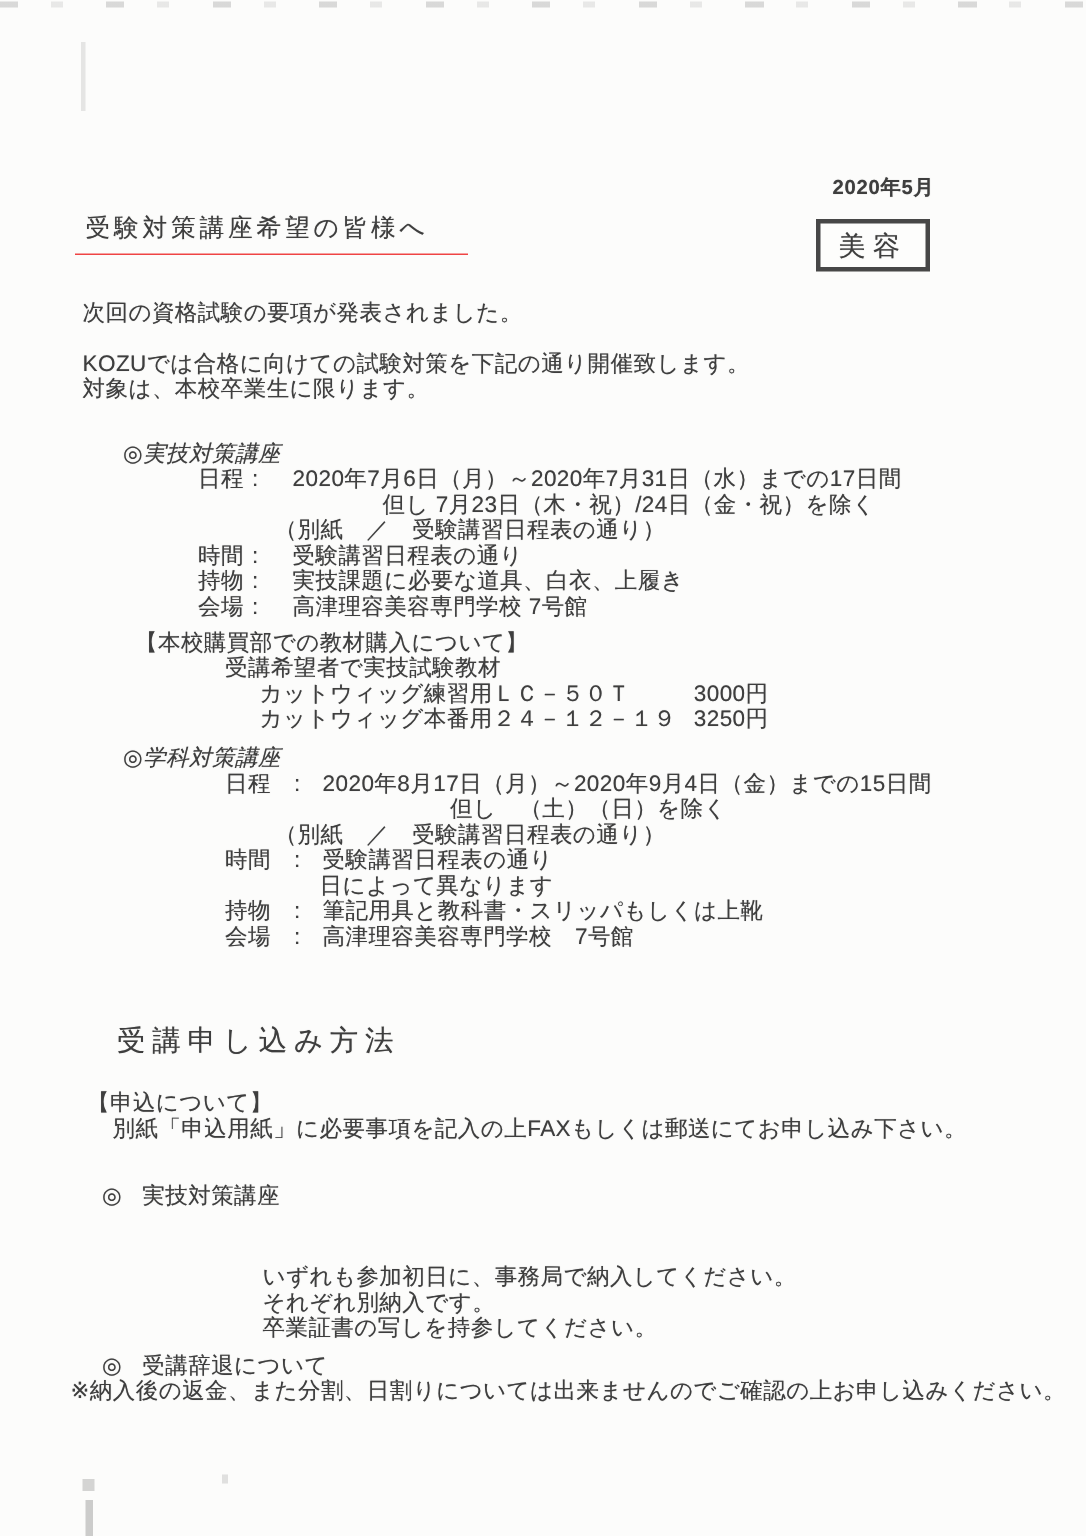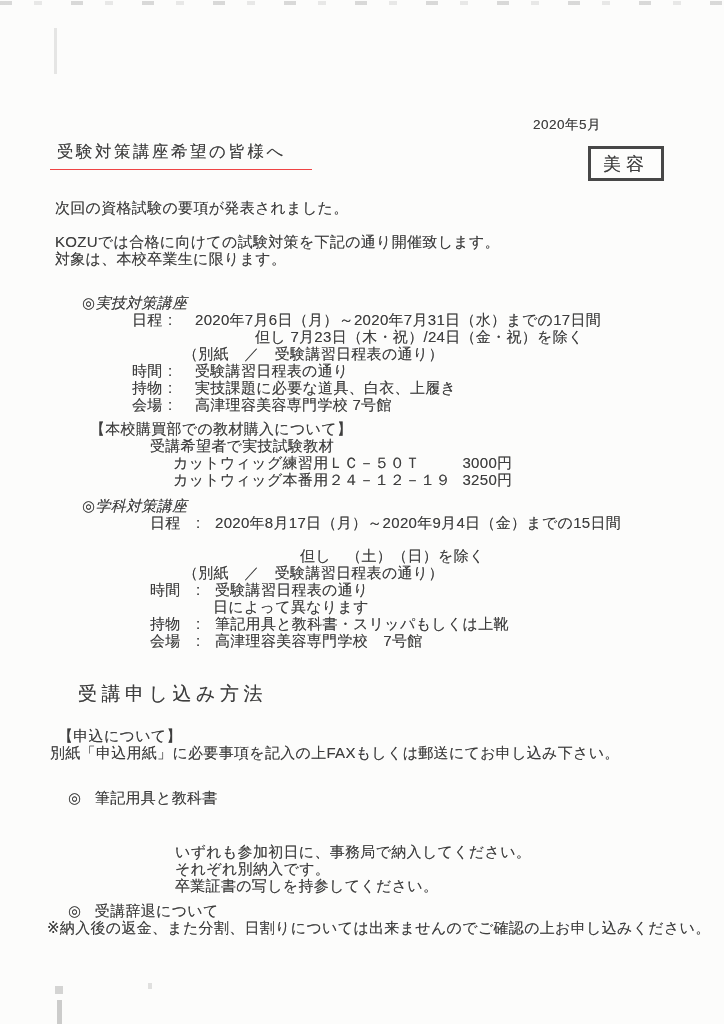--- a/index.html
+++ b/index.html
@@ -25,30 +25,30 @@
     position:absolute;top:1px;left:0;width:100%;height:4px;
     background:repeating-linear-gradient(90deg,
       rgba(125,125,125,0.28) 0 12px, rgba(0,0,0,0) 12px 34px,
       rgba(140,140,140,0.18) 34px 42px, rgba(0,0,0,0) 42px 71px);
   }
   .artifact-left{position:absolute;left:54px;top:28px;width:3px;height:46px;background:rgba(130,130,130,0.18);}
   .artifact-b1{position:absolute;left:55px;top:986px;width:8px;height:8px;background:rgba(120,120,120,0.30);}
   .artifact-b2{position:absolute;left:57px;top:1000px;width:5px;height:26px;background:rgba(110,110,110,0.34);}
   .artifact-b3{position:absolute;left:148px;top:983px;width:4px;height:6px;background:rgba(140,140,140,0.25);}
 
-  .doc-date{left:533px;top:116px;font-size:13.5px;letter-spacing:0.5px;}
+  .doc-date{left:555px;top:116px;font-size:13.5px;letter-spacing:0.5px;font-weight:bold;}
   .doc-title{
     left:50px;top:141px;font-size:16.5px;letter-spacing:2.5px;
     padding:0 26px 6px 7px;border-bottom:1px solid #ef4444;
   }
   .category-box{
     left:544px;top:146px;width:76px;height:35px;
     border:3px solid #474747;background:#fdfdfc;
     display:flex;align-items:center;justify-content:center;
-    font-size:18px;letter-spacing:5px;padding-left:0;margin-left:44px;
+    font-size:18px;letter-spacing:5px;padding-left:0;
   }
   .body15{font-size:15px;letter-spacing:0.3px;}
   .intro1{left:55px;top:199px;}
   .intro2{left:55px;top:233px;}
   .intro3{left:55px;top:250px;}
 
   .sec{position:absolute;left:0;right:0;}
   .ln{position:relative;height:17px;line-height:17px;white-space:nowrap;font-size:15px;letter-spacing:0.3px;}
   .sec-h{padding-left:82px;font-style:italic;}
   .colon{position:absolute;top:0;}
@@ -66,28 +66,28 @@
   .materials .m-h{padding-left:90px;}
   .materials .m-sub{padding-left:150px;}
   .mrow{padding-left:173px;}
   .mname{display:inline-block;width:285px;}
 
   .acad{top:497px;}
   .acad .lbl{left:150px;}
   .acad .colon{left:196px;}
   .acad .hcolon{left:168px;}
   .acad .val{left:215px;}
-  .acad .note-tadashi{padding-left:300px;margin-top:16px;}
+  .acad .note-tadashi{padding-left:300px;}
   .acad .note-bessi{padding-left:183px;}
   .acad .note-time{padding-left:213px;}
 
   .apply-h{left:78px;top:681px;font-size:19px;letter-spacing:4.5px;}
   .applybox{top:727px;}
   .applybox .a1{padding-left:58px;}
-  .applybox .a2{padding-left:50px;}
+  .applybox .a2{padding-left:75px;}
 
   .fees{top:789px;}
   .bullet-line{padding-left:68px;}
   .bullet-line .bh{margin-left:9px;}
   .fee-amt{padding-left:173px;margin-top:1px;}
   .feenotes{top:843px;}
   .feenotes .ln{padding-left:175px;}
 
   .withdraw{top:902px;}
   .withdraw .w2{padding-left:47px;}
@@ -206,21 +206,21 @@
       <span>【申込について】</span>
     </div>
     <div class="ln a2">
       <span>別紙「申込用紙」に必要事項を記入の上FAXもしくは郵送にてお申し込み下さい。</span>
     </div>
   </div>
 
   <div class="sec fees txt">
     <div class="ln bullet-line">
       <span>◎</span>
-      <span class="bh">筆記用具と教科書</span>
+      <span class="bh">実技対策講座</span>
     </div>
   </div>
 
   <div class="sec feenotes txt">
     <div class="ln">
       <span>いずれも参加初日に、事務局で納入してください。</span>
     </div>
     <div class="ln">
       <span>それぞれ別納入です。</span>
     </div>

